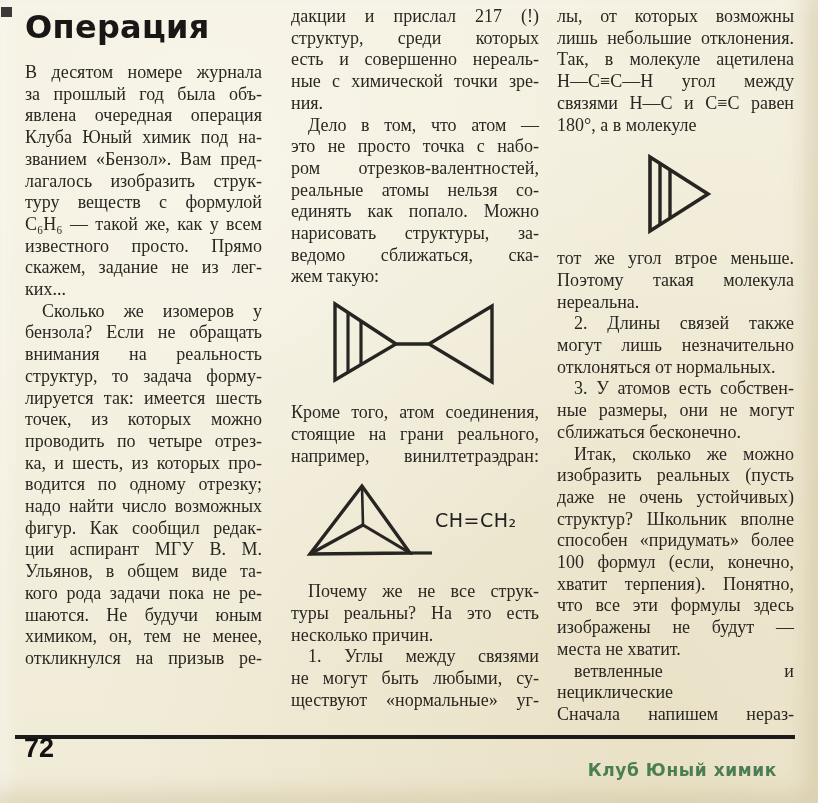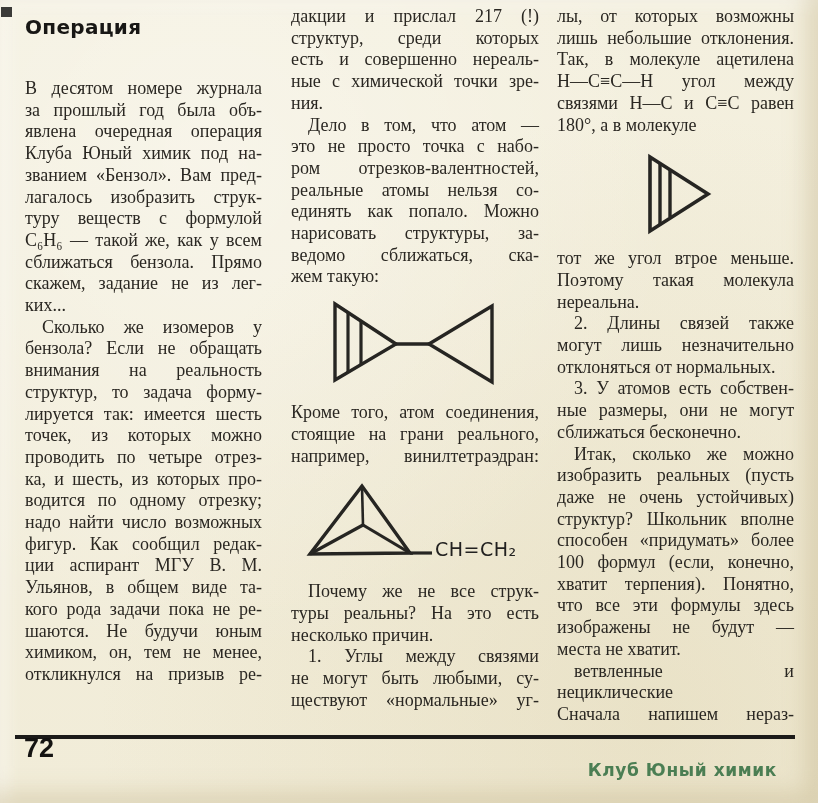--- a/index.html
+++ b/index.html
@@ -25,38 +25,38 @@
     background: #3b3a38;
   }
   .col { position: absolute; top: 6px; }
   .col-1 { left: 25px;  width: 237px; top: 8px; }
   .col-2 { left: 291px; width: 248px; }
   .col-3 { left: 557px; width: 237px; }
 
   .heading {
     font-family: "DejaVu Sans", sans-serif;
     font-weight: bold;
-    font-size: 20px;
+    font-size: 32px;
     line-height: 38px;
     letter-spacing: 0.3px;
     color: #181715;
-    margin-bottom: 32px;
+    margin-bottom: 16px;
   }
   .para { font-size: 18px; line-height: 21.7px; }
   .line { text-align: justify; text-align-last: justify; white-space: normal; }
   .line.flush { text-align-last: left; font-family: Liberation Serif, serif; }
   .para.indent .line:first-child { text-indent: 17px; }
 
   .diagram svg { display: block; }
   .diagram path, .diagram line, .diagram polygon {
     stroke: #262522; fill: none;
     stroke-linecap: butt; stroke-linejoin: miter;
   }
   .d-bowtie { margin: 12px 0 16px 40px; }
-  .d-tetra  { margin: 12px 0 22px 10px; display: flex; align-items: flex-end; }
+  .d-tetra  { margin: 12px 0 22px 10px; display: flex; align-items: center; }
   .d-ring   { margin: 16px 0 12px 88px; }
   .vinyl-label {
     font-family: "DejaVu Sans", sans-serif;
     font-size: 19px;
     letter-spacing: 0.5px;
     color: #222120;
     margin: 0 0 -1px 2px;
   }
 
   .footer-rule {
@@ -95,21 +95,21 @@
       </div>
       <div class="para">
         <div class="line">В десятом номере журнала</div>
         <div class="line">за прошлый год была объ-</div>
         <div class="line">явлена очередная операция</div>
         <div class="line">Клуба Юный химик под на-</div>
         <div class="line">званием «Бензол». Вам пред-</div>
         <div class="line">лагалось изобразить струк-</div>
         <div class="line">туру веществ с формулой</div>
         <div class="line">С₆Н₆ — такой же, как у всем</div>
-        <div class="line">сближаться бензола. Прямо</div>
+        <div class="line">известного просто. Прямо</div>
         <div class="line">скажем, задание не из лег-</div>
         <div class="line flush">ких...</div>
       </div>
       <div class="para indent">
         <div class="line">Сколько же изомеров у</div>
         <div class="line">бензола? Если не обращать</div>
         <div class="line">внимания на реальность</div>
         <div class="line">структур, то задача форму-</div>
         <div class="line">лируется так: имеется шесть</div>
         <div class="line">точек, из которых можно</div>

